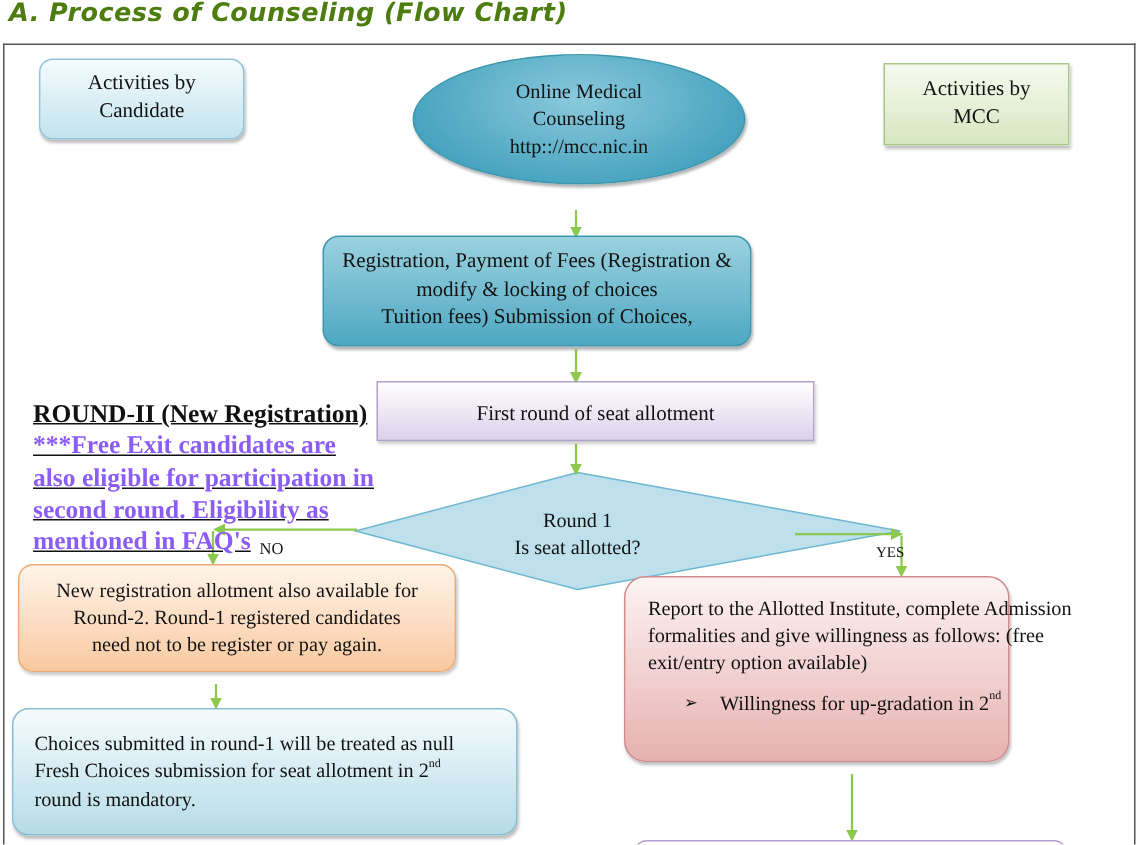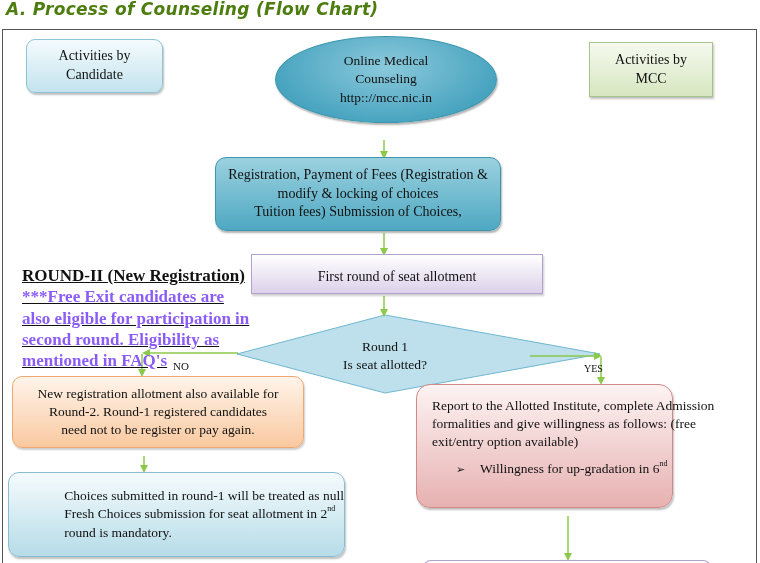--- a/index.html
+++ b/index.html
@@ -9,21 +9,21 @@
   .node { position:absolute; box-sizing:border-box; display:flex; align-items:center; justify-content:center; text-align:center; font-size:14px; line-height:1.35; }
   .cand { left:26px; top:39px; width:137px; height:54px; border-radius:9px; border:1px solid #8fc3d6; background:linear-gradient(#f4fbfd,#c3e3ee); box-shadow:1px 2px 2px rgba(0,0,0,.25); }
   .mcc { left:589px; top:42px; width:124px; height:55px; border:1px solid #a9c48a; background:linear-gradient(#f6faef,#d6e6c0); box-shadow:1px 2px 2px rgba(0,0,0,.25); }
   .ellipse { left:275px; top:36px; width:222px; height:87px; border-radius:50%; border:1px solid #3c97ae; background:radial-gradient(ellipse at 50% 35%,#8bc9dc,#4aa5c0 70%,#3793ae); box-shadow:1px 2px 2px rgba(0,0,0,.3); font-size:13.5px; }
   .reg { left:215px; top:157px; width:286px; height:74px; border-radius:11px; border:1px solid #3c97ae; background:linear-gradient(#9bd1df,#4ea8c2); box-shadow:1px 2px 2px rgba(0,0,0,.3); }
   .first { left:251px; top:254px; width:292px; height:40px; border:1px solid #b1a1cc; background:linear-gradient(#ffffff,#dcd1ea); box-shadow:1px 2px 2px rgba(0,0,0,.2); align-items:center; padding-top:6px; }
   .decision-txt { left:310px; top:336px; width:150px; height:40px; }
   .round2 { position:absolute; left:22px; top:265px; width:230px; font-weight:bold; font-size:17px; line-height:1.25;text-decoration:underline; }
   .round2 .red { color:#8b5cf6; }
   .newreg { left:12px; top:376px; width:292px; height:72px; border-radius:10px; border:1px solid #f0a870; background:linear-gradient(#fff4ea,#f9c9a0); box-shadow:1px 2px 2px rgba(0,0,0,.2); font-size:13.5px; }
-  .choices { left:8px; top:472px; width:337px; height:85px; border-radius:11px; border:1px solid #88bdd1; background:linear-gradient(#f5fbfd,#b6dce8); box-shadow:1px 2px 2px rgba(0,0,0,.25); justify-content:flex-end; text-align:left; padding-left:14px; font-size:13.5px; }
+  .choices { left:8px; top:472px; width:337px; height:85px; border-radius:11px; border:1px solid #88bdd1; background:linear-gradient(#f5fbfd,#b6dce8); box-shadow:1px 2px 2px rgba(0,0,0,.25); justify-content:flex-start; text-align:left; padding-left:14px; font-size:13.5px; }
   .report { left:416px; top:384px; width:257px; height:124px; border-radius:14px; border:1px solid #d08a8a; background:linear-gradient(#fdf3f3,#e7b1b1); box-shadow:1px 2px 2px rgba(0,0,0,.25); display:block; text-align:left; padding:12px 0 0 15px; font-size:13.5px; }
   .report .bullet { display:flex; margin-top:8px; margin-left:24px; }
   .report .bullet .glyph { width:24px; font-size:11px; line-height:19px; }
   .nextbox { left:423px; top:560px; width:288px; height:20px; border-radius:8px 8px 0 0; border:1px solid #b1a1cc; border-bottom:none; background:#fff; }
   .lbl { position:absolute; font-size:11px; }
   sup { font-size:8px; vertical-align:top; line-height:1; }
   svg.lines { position:absolute; left:0; top:0; }
 </style>
 </head>
 <body>
@@ -108,18 +108,18 @@
     <div><span>Fresh Choices submission for seat allotment in 2</span><sup>nd</sup></div>
     <div>round is mandatory.</div>
   </div>
 </div>
 
 <div class="node report">
   <div style="width:295px">Report to the Allotted Institute, complete Admission formalities and give willingness as follows: (free exit/entry option available)</div>
   <div class="bullet">
     <span class="glyph">➢</span>
     <div>
-      <div><span>Willingness for up-gradation in 6</span><sup>nd</sup></div>
+      <div><span>Willingness for up-gradation in 2</span><sup>nd</sup></div>
     </div>
   </div>
 </div>
 
 <div class="node nextbox"></div>
 
 </body></html>

